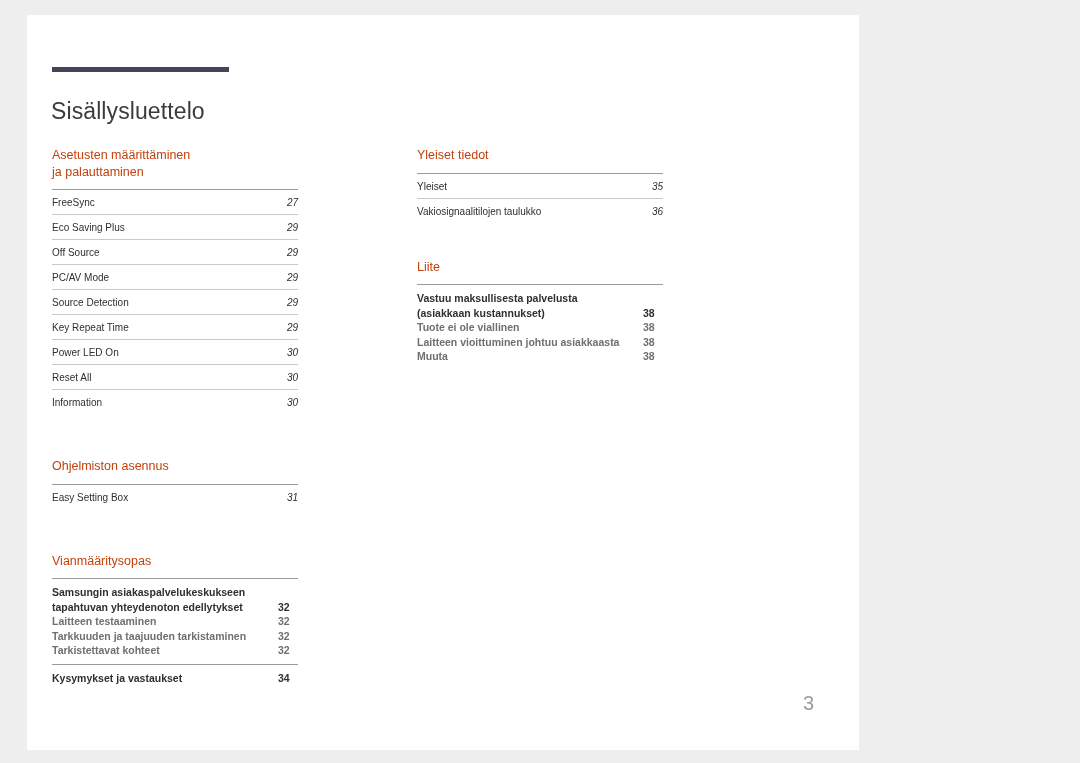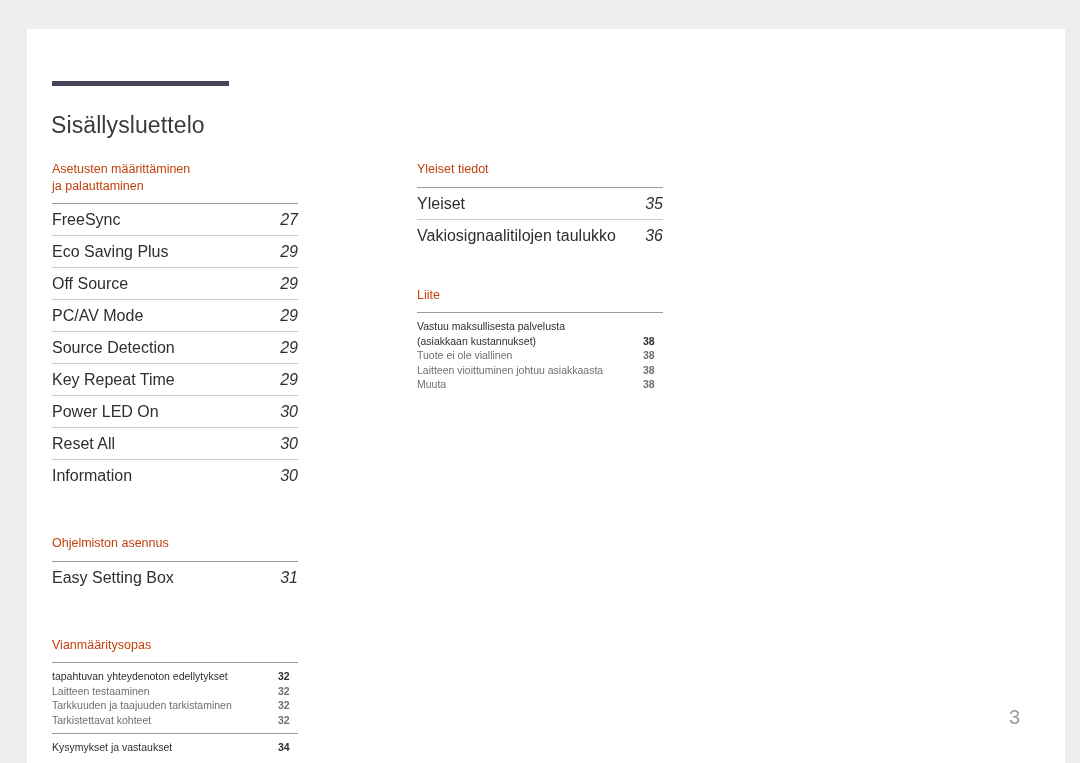--- a/index.html
+++ b/index.html
@@ -9,22 +9,22 @@
   body {
     width: 1080px;
     height: 763px;
     background: #efeeee;
     font-family: "Liberation Sans", sans-serif;
     overflow: hidden;
   }
   .page {
     position: absolute;
     left: 27px;
-    top: 29px;
-    width: 1038px;
+    top: 15px;
+    width: 832px;
     height: 735px;
     background: #ffffff;
   }
   .accent-bar {
     position: absolute;
     left: 25px;
     top: 52px;
     width: 177px;
     height: 5px;
     background: #464258;
@@ -58,21 +58,21 @@
 
   .toc-group {
     border-top: 1px solid #9b9b9b;
   }
 
   
   .row {
     display: flex;
     justify-content: space-between;
     align-items: flex-start;
-    font-size: 16px;
+    font-size: 10px;
     color: #2f2f33;
     padding: 7px 0 6px 0;
     border-bottom: 1px solid #c9c9c9;
   }
   .row.no-rule { border-bottom: none; }
   .row .label { flex: 1 1 auto; }
   .row .pageno {
     flex: 0 0 auto;
     text-align: right;
     min-width: 20px;
@@ -82,21 +82,21 @@
 
   
   .crow {
     display: flex;
     justify-content: space-between;
     align-items: baseline;
     font-size: 10.5px;
     line-height: 14.5px;
     padding: 0;
   }
-  .crow .label { flex: 1 1 auto; padding-right: 8px; }
+  .crow .label { flex: 1 1 auto; padding-right: 8px; font-weight: bold; }
   .crow .pageno { flex: 0 0 auto; text-align: left; min-width: 20px; font-weight: bold; }
 
   .crow.main  { color: #2f2f33; }
   .crow.sub   { color: #6f6f74; }
 
   .group-pad-top { padding-top: 6px; }
   .group-pad-bot { padding-bottom: 6px; }
 
   .rule-top { border-top: 1px solid #9b9b9b; }
 
@@ -177,20 +177,24 @@
         </div>
       </div>
     </div>
 
     <div class="spacer-lg"></div>
 
     <div class="section">
       <div class="section-title">Vianmääritysopas</div>
       <div class="rule-top group-pad-top group-pad-bot">
         <div class="crow main">
+          <span class="label">Samsungin asiakaspalvelukeskukseen</span>
+          <span class="pageno"></span>
+        </div>
+        <div class="crow main">
           <span class="label">tapahtuvan yhteydenoton edellytykset</span>
           <span class="pageno">32</span>
         </div>
         <div class="crow sub">
           <span class="label">Laitteen testaaminen</span>
           <span class="pageno">32</span>
         </div>
         <div class="crow sub">
           <span class="label">Tarkkuuden ja taajuuden tarkistaminen</span>
           <span class="pageno">32</span>

